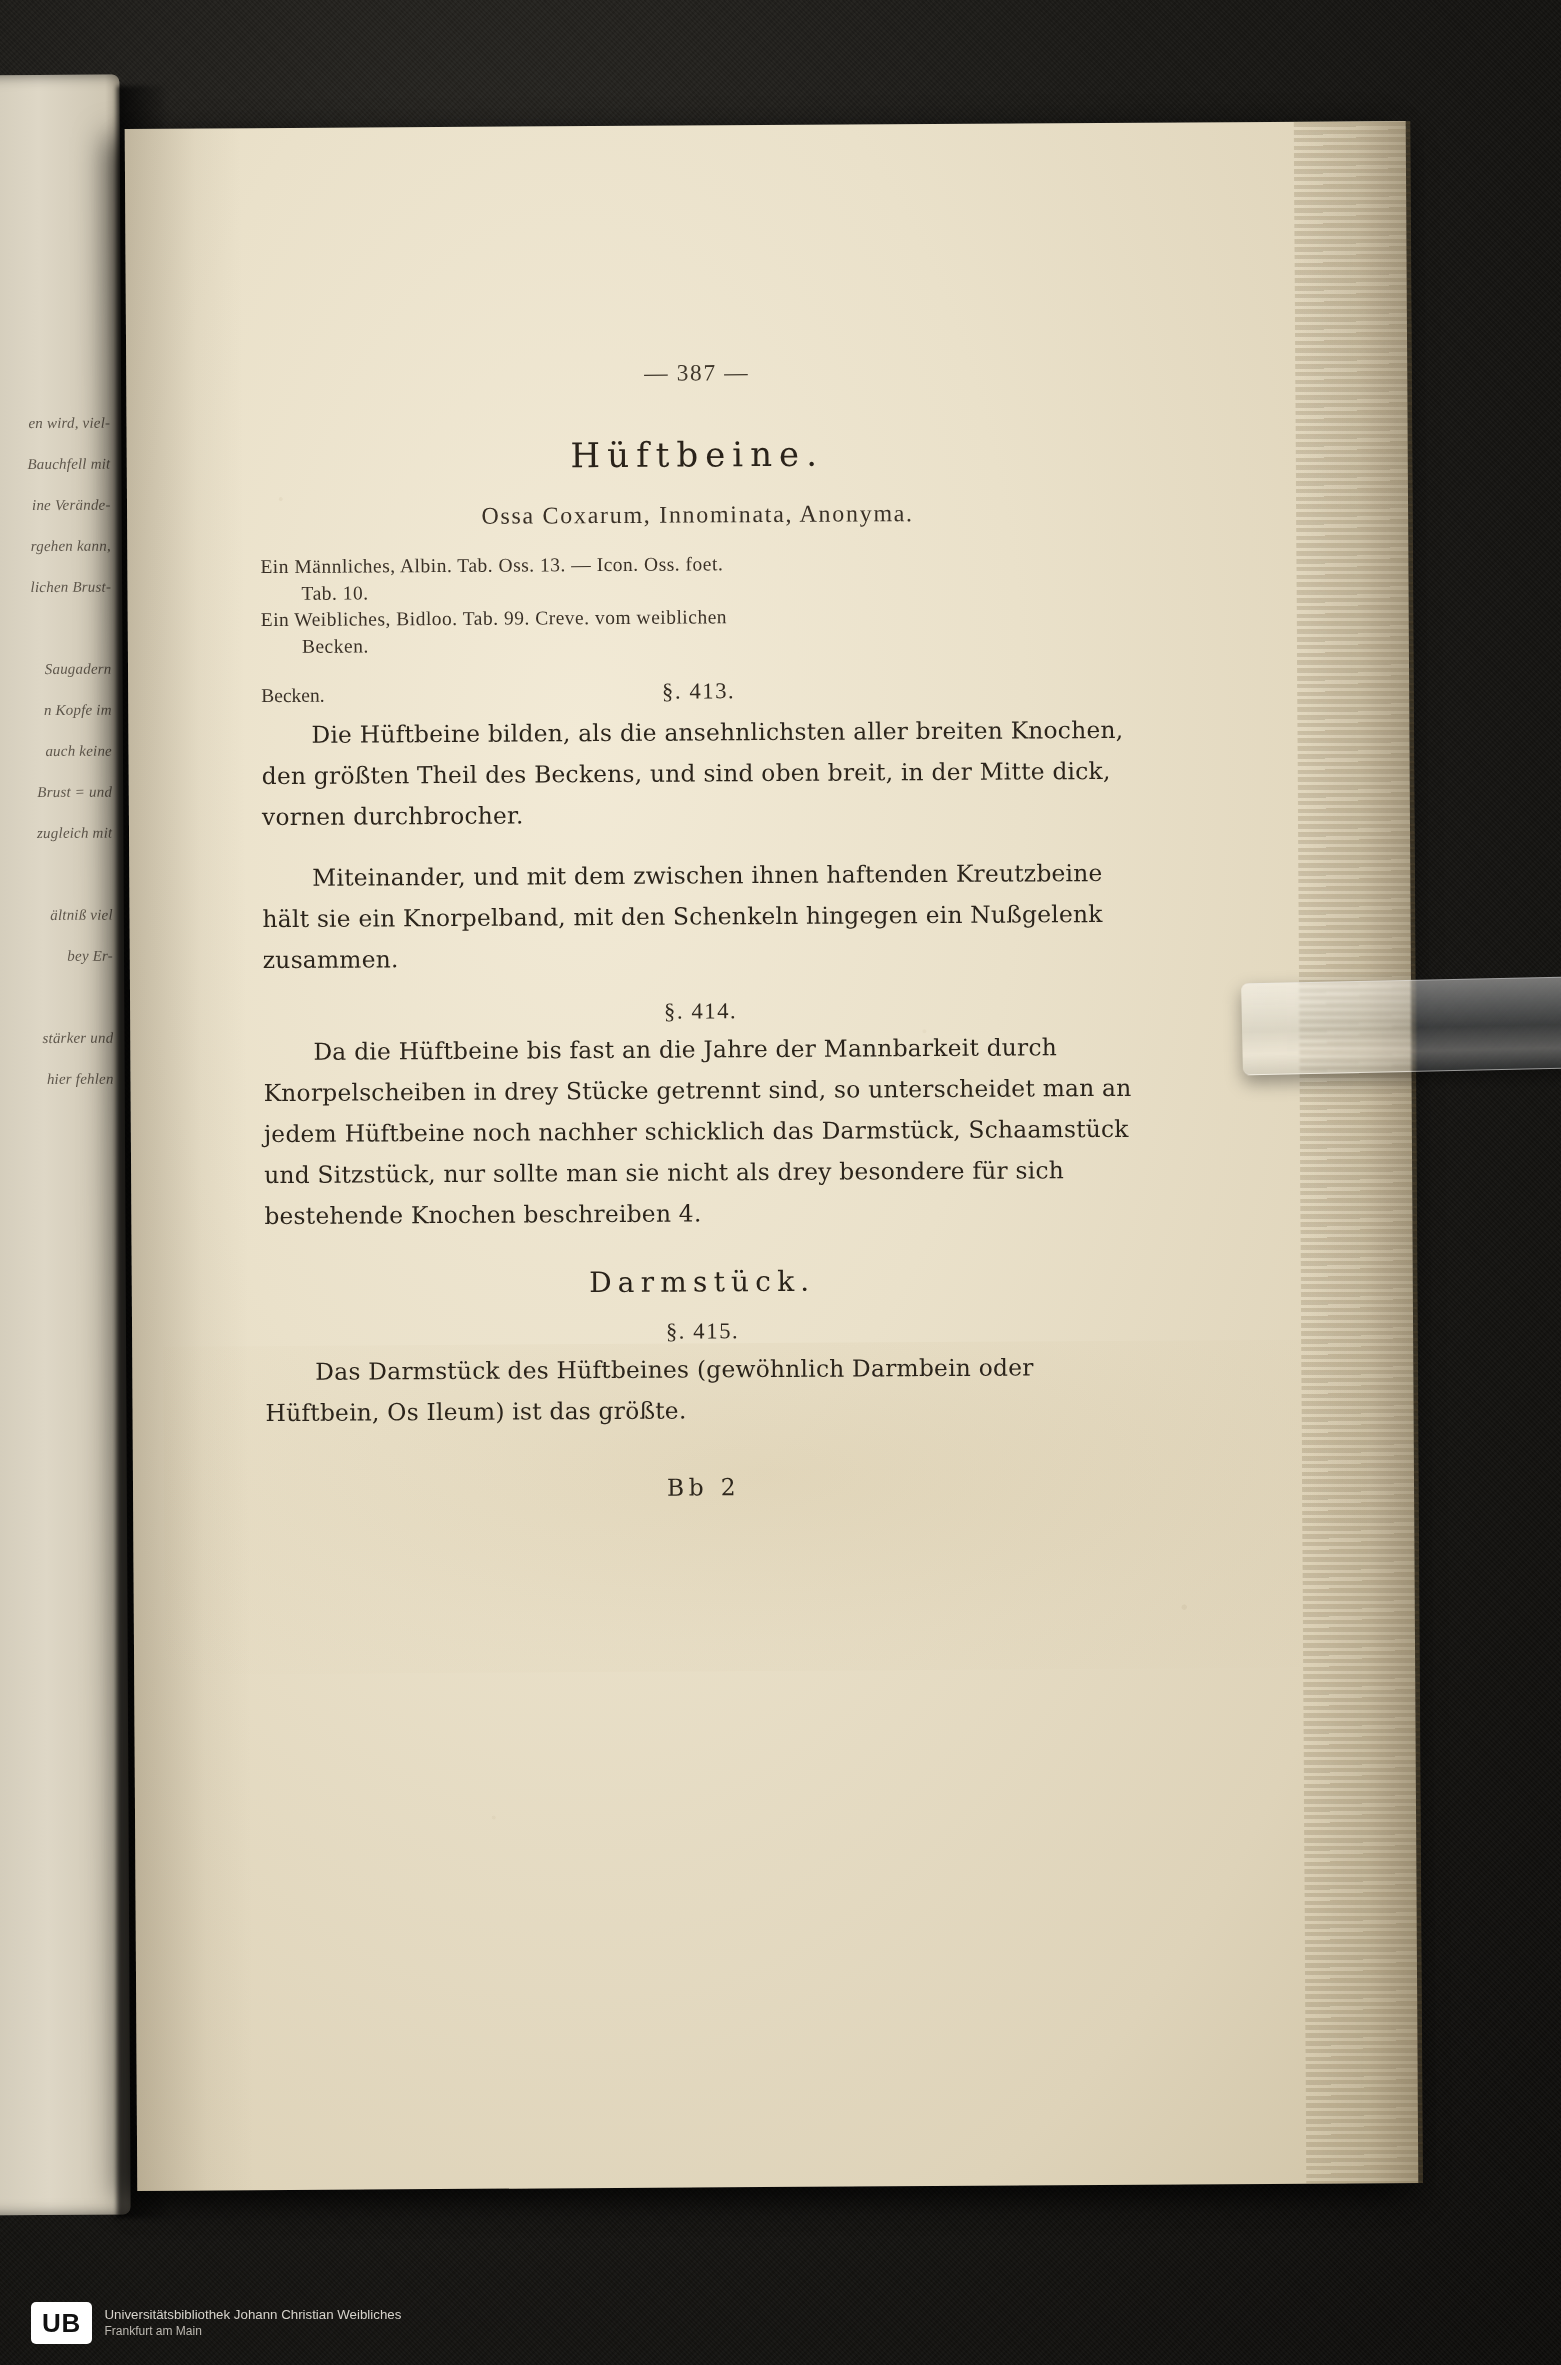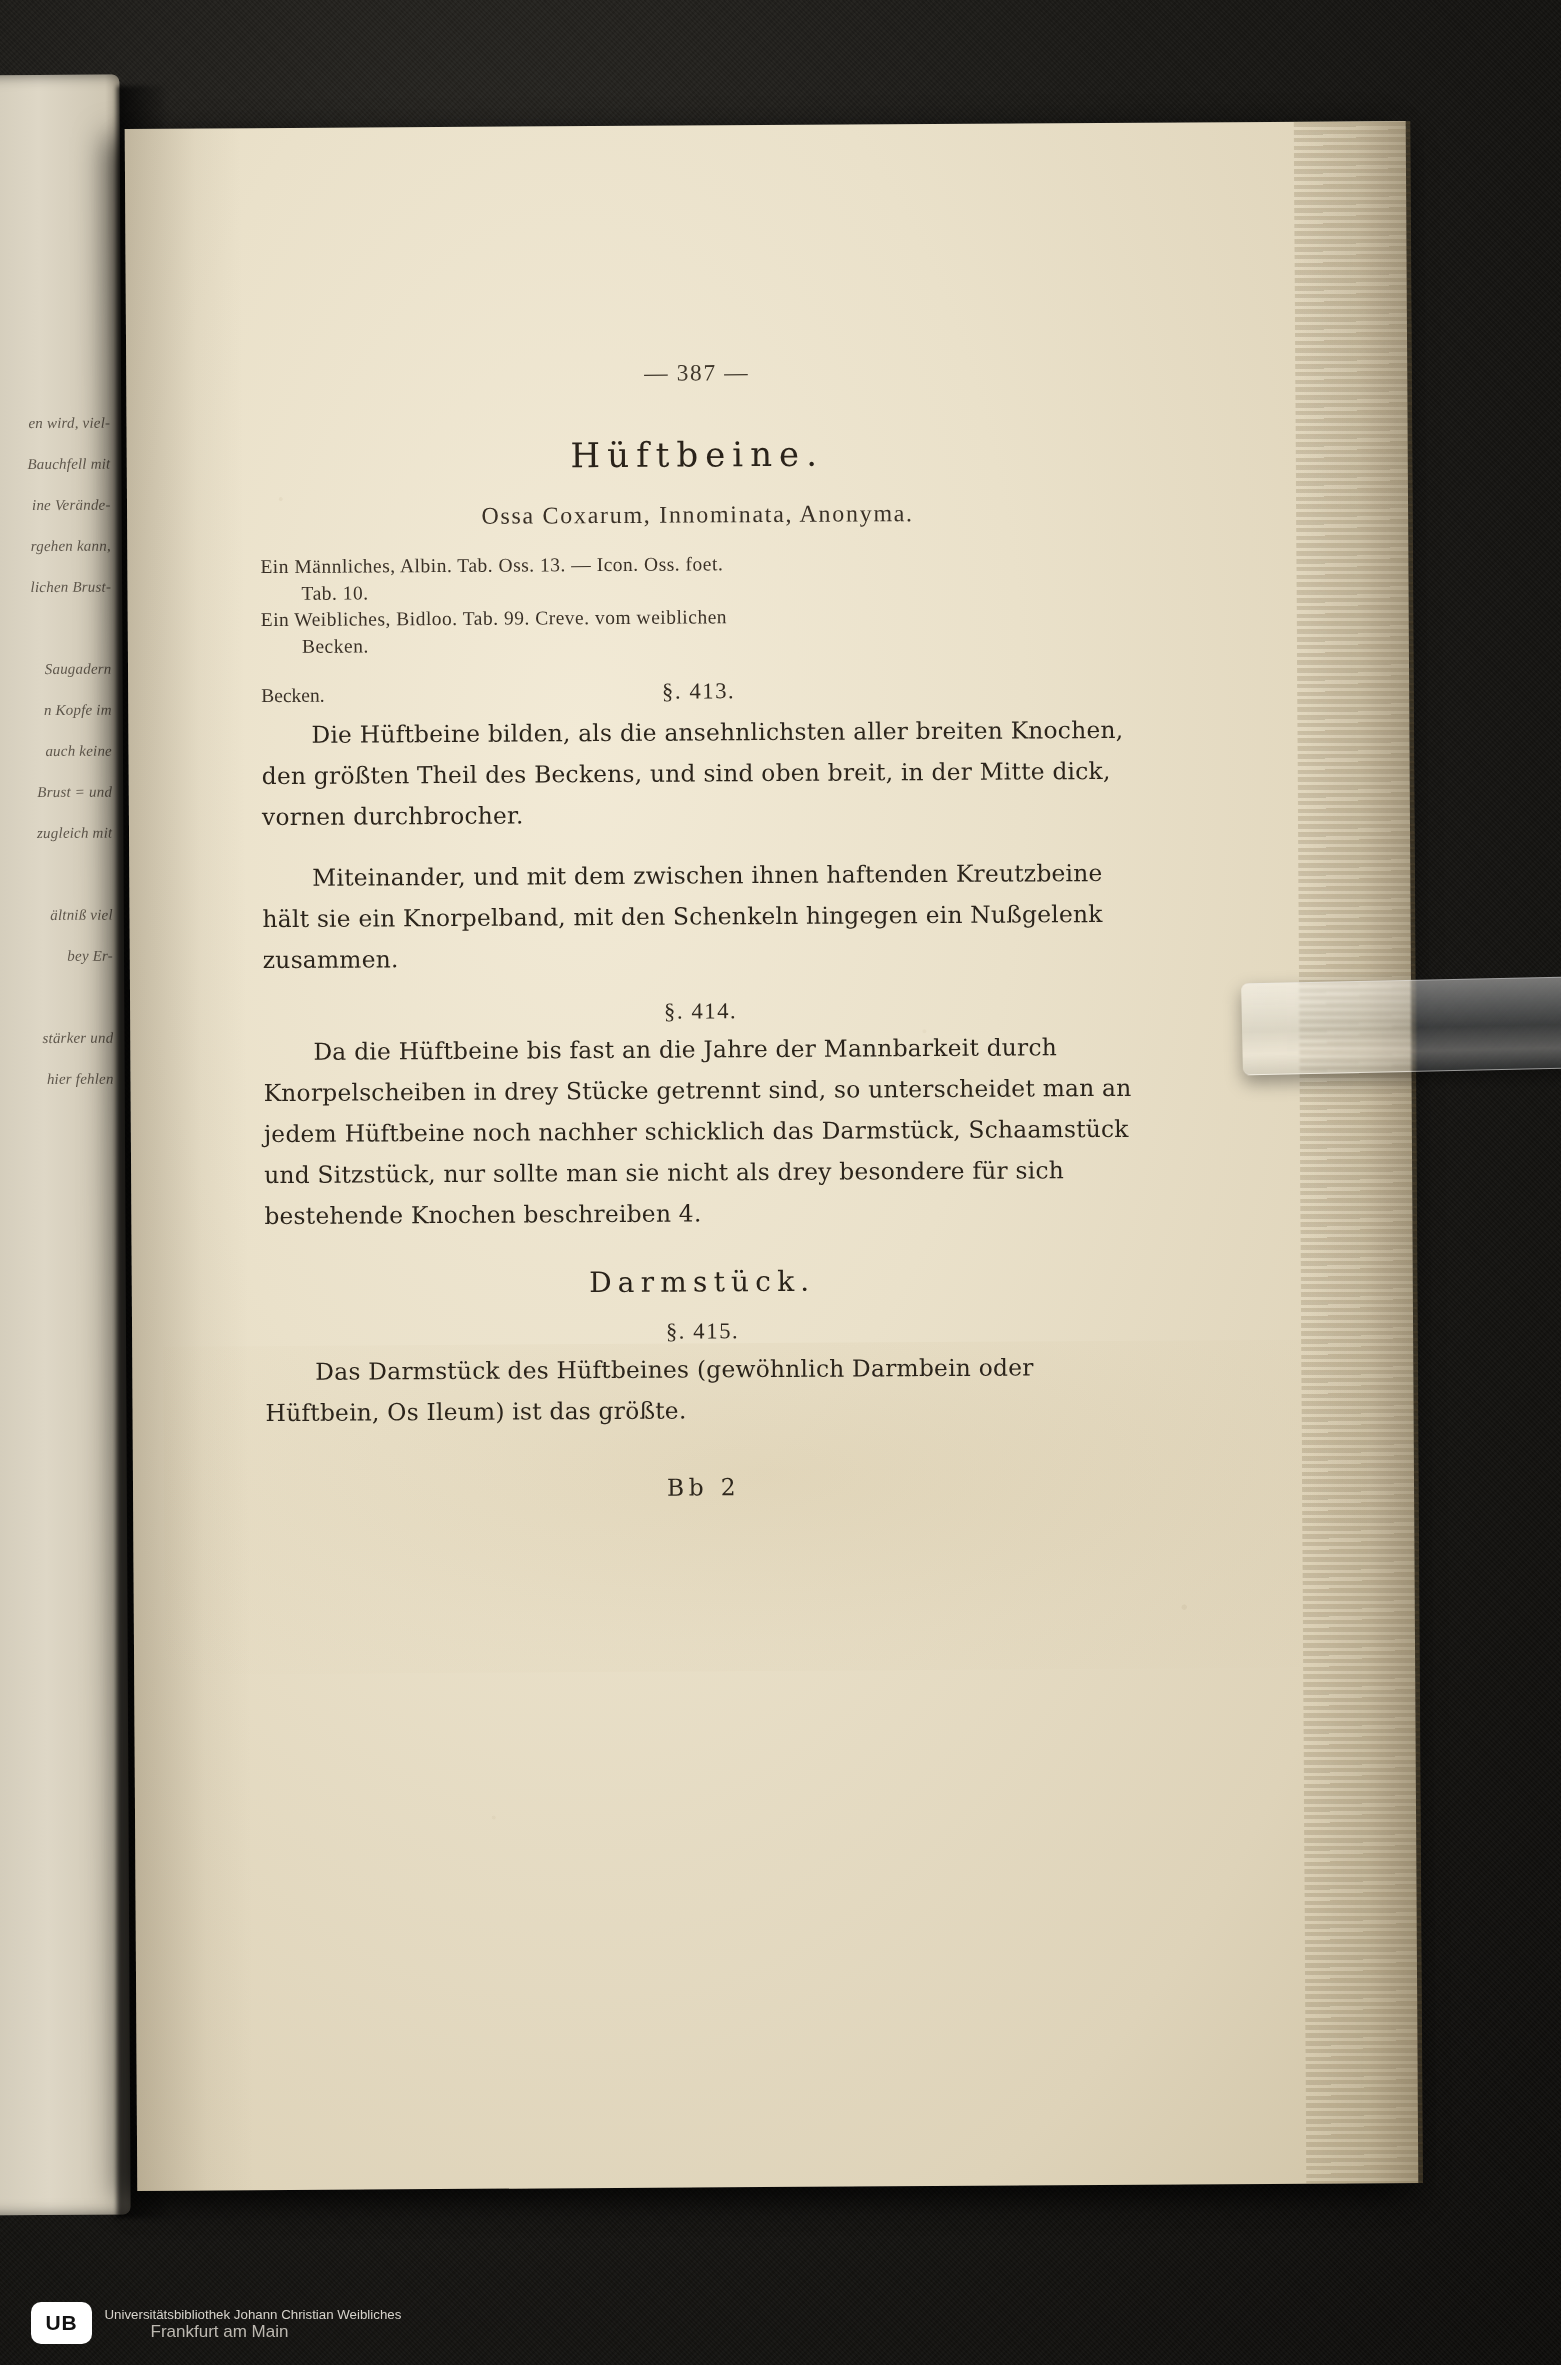--- a/index.html
+++ b/index.html
@@ -236,34 +236,34 @@
     align-items: center;
     gap: 12.5px;
   }
   .ub-logo {
     width: 61px;
     height: 42px;
     background: #ffffff;
     color: #111;
     font-family: "Liberation Sans", sans-serif;
     font-weight: bold;
-    font-size: 21px;
+    font-size: 26px;
     display: flex;
     align-items: center;
     justify-content: center;
     letter-spacing: 0.8px;
-    border-radius: 10px;
+    border-radius: 5px;
   }
   .ub-text {
     color: #d8d4cc;
     font-family: "Liberation Sans", sans-serif;
     font-size: 13.3px;
     line-height: 17px;
   }
-  .ub-text .l2 { font-size: 17px; color: #bdb9b1; margin-left: 46px; }
+  .ub-text .l2 { font-size: 12px; color: #bdb9b1; }
 </style>
 </head>
 <body>
 
 <div class="backdrop"></div>
 
 <div class="verso">
   <div class="verso-text">
     <div>en wird, viel-</div>
     <div>Bauchfell mit</div>

